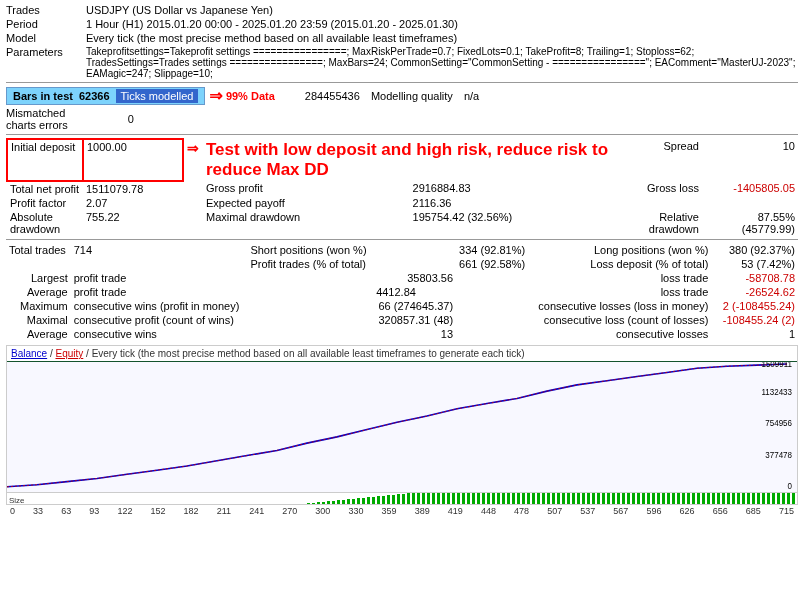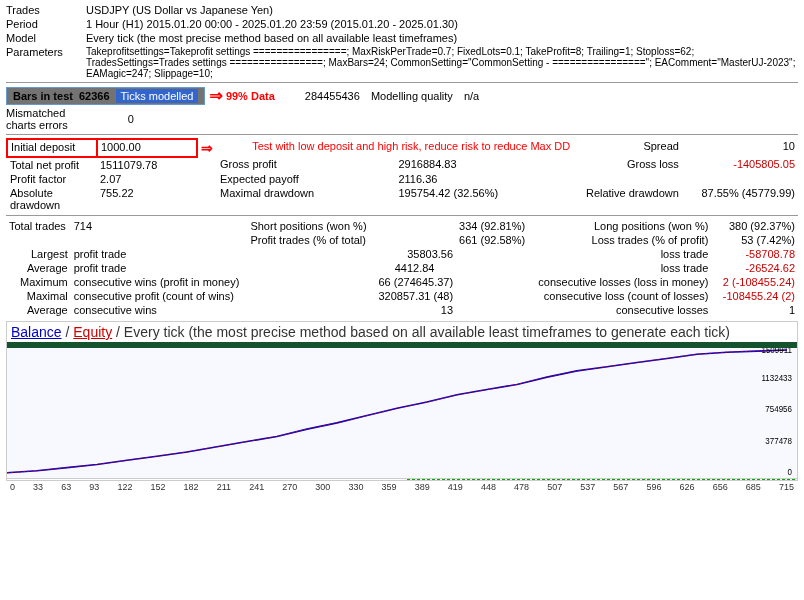--- a/index.html
+++ b/index.html
@@ -3,21 +3,21 @@
   <meta charset="utf-8">
   <style>
     * { box-sizing: border-box; margin: 0; padding: 0; }
     body { font-family: Arial, sans-serif; font-size: 11px; background: #fff; color: #000; width: 804px; overflow-x: hidden; }
     .container { padding: 4px 6px; }
     .info-row { display: flex; margin-bottom: 2px; }
     .info-label { width: 80px; color: #000; flex-shrink: 0; }
     .info-value { flex: 1; }
     .section-divider { border-top: 1px solid #999; margin: 3px 0; }
     .chart-area { background: #fff; border: 1px solid #ccc; margin-top: 4px; position: relative; height: 160px; overflow: hidden; }
-    .chart-header { font-size: 14px; color: #333; padding: 2px 4px; border-bottom: 6px solid #14532d; }
+    .chart-header { font-size: 10px; color: #333; padding: 2px 4px; border-bottom: 1px solid #14532d; }
     .chart-body { position: relative; height: 130px; background: #f8f8ff; text-align: center; }
     .size-chart { height: 30px; background: #fff; border-top: 1px solid #ccc; position: relative; }
     .x-axis { display: flex; justify-content: space-between; padding: 1px 4px; font-size: 9px; color: #333; }
     svg.main-chart { width: 100%; height: 100%; }
     table.main-stats { width: 100%; border-collapse: collapse; }
     table.main-stats td { padding: 1px 3px; font-size: 11px; vertical-align: top; }
     .bordered-cell { border: 2px solid red; }
   </style>
 </head>
 <body>
@@ -36,21 +36,21 @@
     <span class="info-value">Every tick (the most precise method based on all available least timeframes)</span>
   </div>
   <div class="info-row">
     <span class="info-label">Parameters</span>
     <span class="info-value" style="font-size:10px; word-break:break-word;">Takeprofitsettings=Takeprofit settings ================; MaxRiskPerTrade=0.7; FixedLots=0.1; TakeProfit=8; Trailing=1; Stoploss=62; TradesSettings=Trades settings ================; MaxBars=24; CommonSetting="CommonSetting - ================"; EAComment="MasterUJ-2023"; EAMagic=247; Slippage=10;</span>
   </div>
 
   <div class="section-divider"></div>
 
   <div style="display:flex; align-items:center; margin-bottom:2px;">
-    <div style="border:1px solid #6699cc; background:#737373; padding:1px 6px; display:flex; align-items:center; gap:6px;">
+    <div style="border:1px solid #6699cc; background:#7dd3fc; padding:1px 6px; display:flex; align-items:center; gap:6px;">
       <span style="font-weight:bold;">Bars in test</span>
       <span style="font-weight:bold;">62366</span>
       <span style="background:#3366cc; color:#fff; padding:1px 5px;">Ticks modelled</span>
     </div>
     <div style="display:flex; align-items:center; margin-left:4px;">
       <span style="color:red; font-size:16px; font-weight:bold;">⇒</span>
       <span style="color:red; font-weight:bold; font-size:11px; margin-left:3px;">99% Data</span>
     </div>
     <div style="margin-left:30px;">
       <span>284455436</span>
@@ -62,26 +62,26 @@
   <div style="display:flex; align-items:center; margin-bottom:2px;">
     <span>Mismatched<br>charts errors</span>
     <span style="margin-left:60px;">0</span>
   </div>
 
   <div class="section-divider"></div>
 
   <table class="main-stats">
     <tbody>
         <tr>
-      <td class="bordered-cell" style="width:90px;margin-left:12px;">Initial deposit</td>
+      <td class="bordered-cell" style="width:76px;margin-left:12px;">Initial deposit</td>
       <td class="bordered-cell" style="width:100px;">1000.00</td>
       <td style="width:20px;">
         <span style="color:red; font-size:14px; font-weight:bold;">⇒</span>
       </td>
-      <td colspan="3" style="color:red; font-weight:normal; font-size:11px;text-align:right;">Test with low deposit and high risk, reduce risk to reduce Max DD</td>
+      <td colspan="3" style="color:red; font-weight:bold; font-size:17px;">Test with low deposit and high risk, reduce risk to reduce Max DD</td>
       <td style="text-align:right;">Spread</td>
       <td></td>
       <td style="text-align:right;">10</td>
     </tr>
     <tr>
       <td>Total net profit</td>
       <td>1511079.78</td>
       <td></td>
       <td>Gross profit</td>
       <td></td>
@@ -128,39 +128,39 @@
       <td style="text-align:right;">Long positions (won %)</td>
       <td></td>
       <td style="text-align:right;">380 (92.37%)</td>
     </tr>
     <tr>
       <td></td>
       <td></td>
       <td>Profit trades (% of total)</td>
       <td></td>
       <td>661 (92.58%)</td>
-      <td style="text-align:right;">Loss trades (% of profit)</td>
+      <td style="text-align:right;">Loss deposit (% of total)</td>
       <td></td>
       <td style="text-align:right;">53 (7.42%)</td>
     </tr>
     <tr>
       <td style="text-align:right;">Largest</td>
       <td>profit trade</td>
       <td></td>
       <td style="text-align:right;">35803.56</td>
       <td></td>
       <td style="text-align:right;">loss trade</td>
       <td></td>
       <td style="text-align:right; color:#cc0000;">-58708.78</td>
     </tr>
     <tr>
       <td style="text-align:right;">Average</td>
       <td>profit trade</td>
       <td></td>
-      <td style="text-align:center;">4412.84</td>
+      <td style="text-align:left;">4412.84</td>
       <td></td>
       <td style="text-align:right;">loss trade</td>
       <td></td>
       <td style="text-align:right; color:#cc0000;">-26524.62</td>
     </tr>
     <tr>
       <td style="text-align:right;">Maximum</td>
       <td>consecutive wins (profit in money)</td>
       <td></td>
       <td style="text-align:right;">66 (274645.37)</td>

